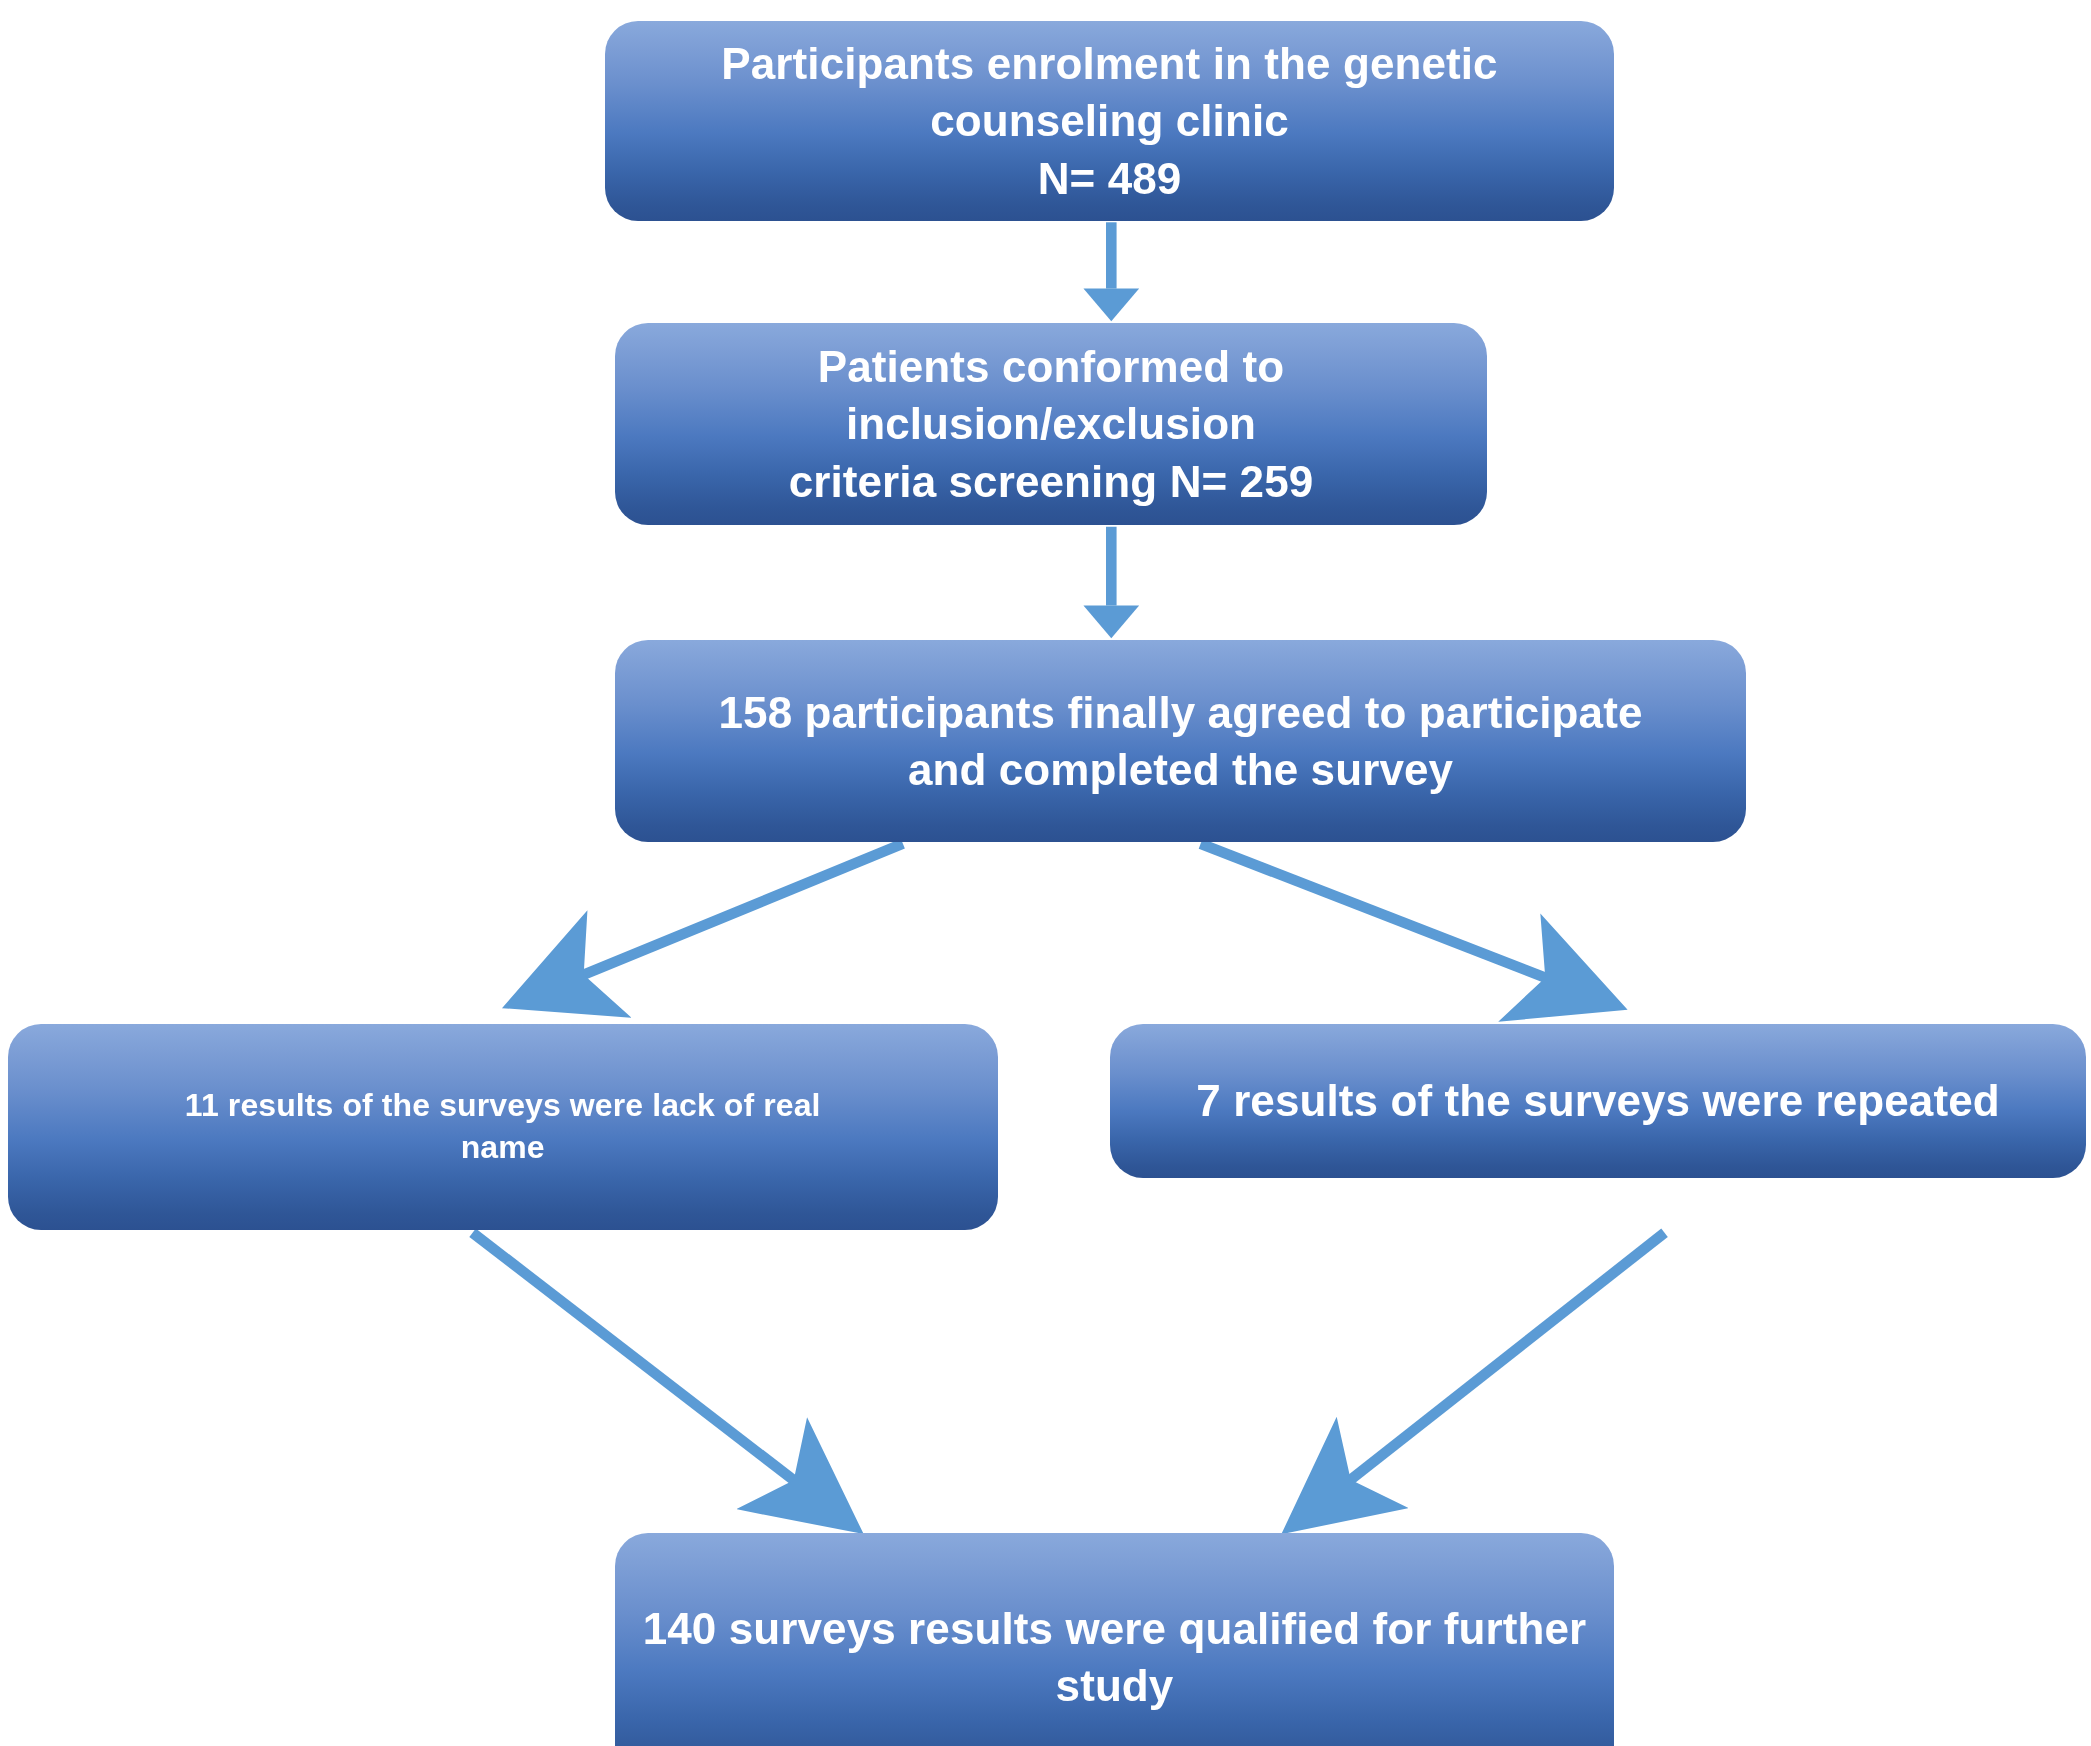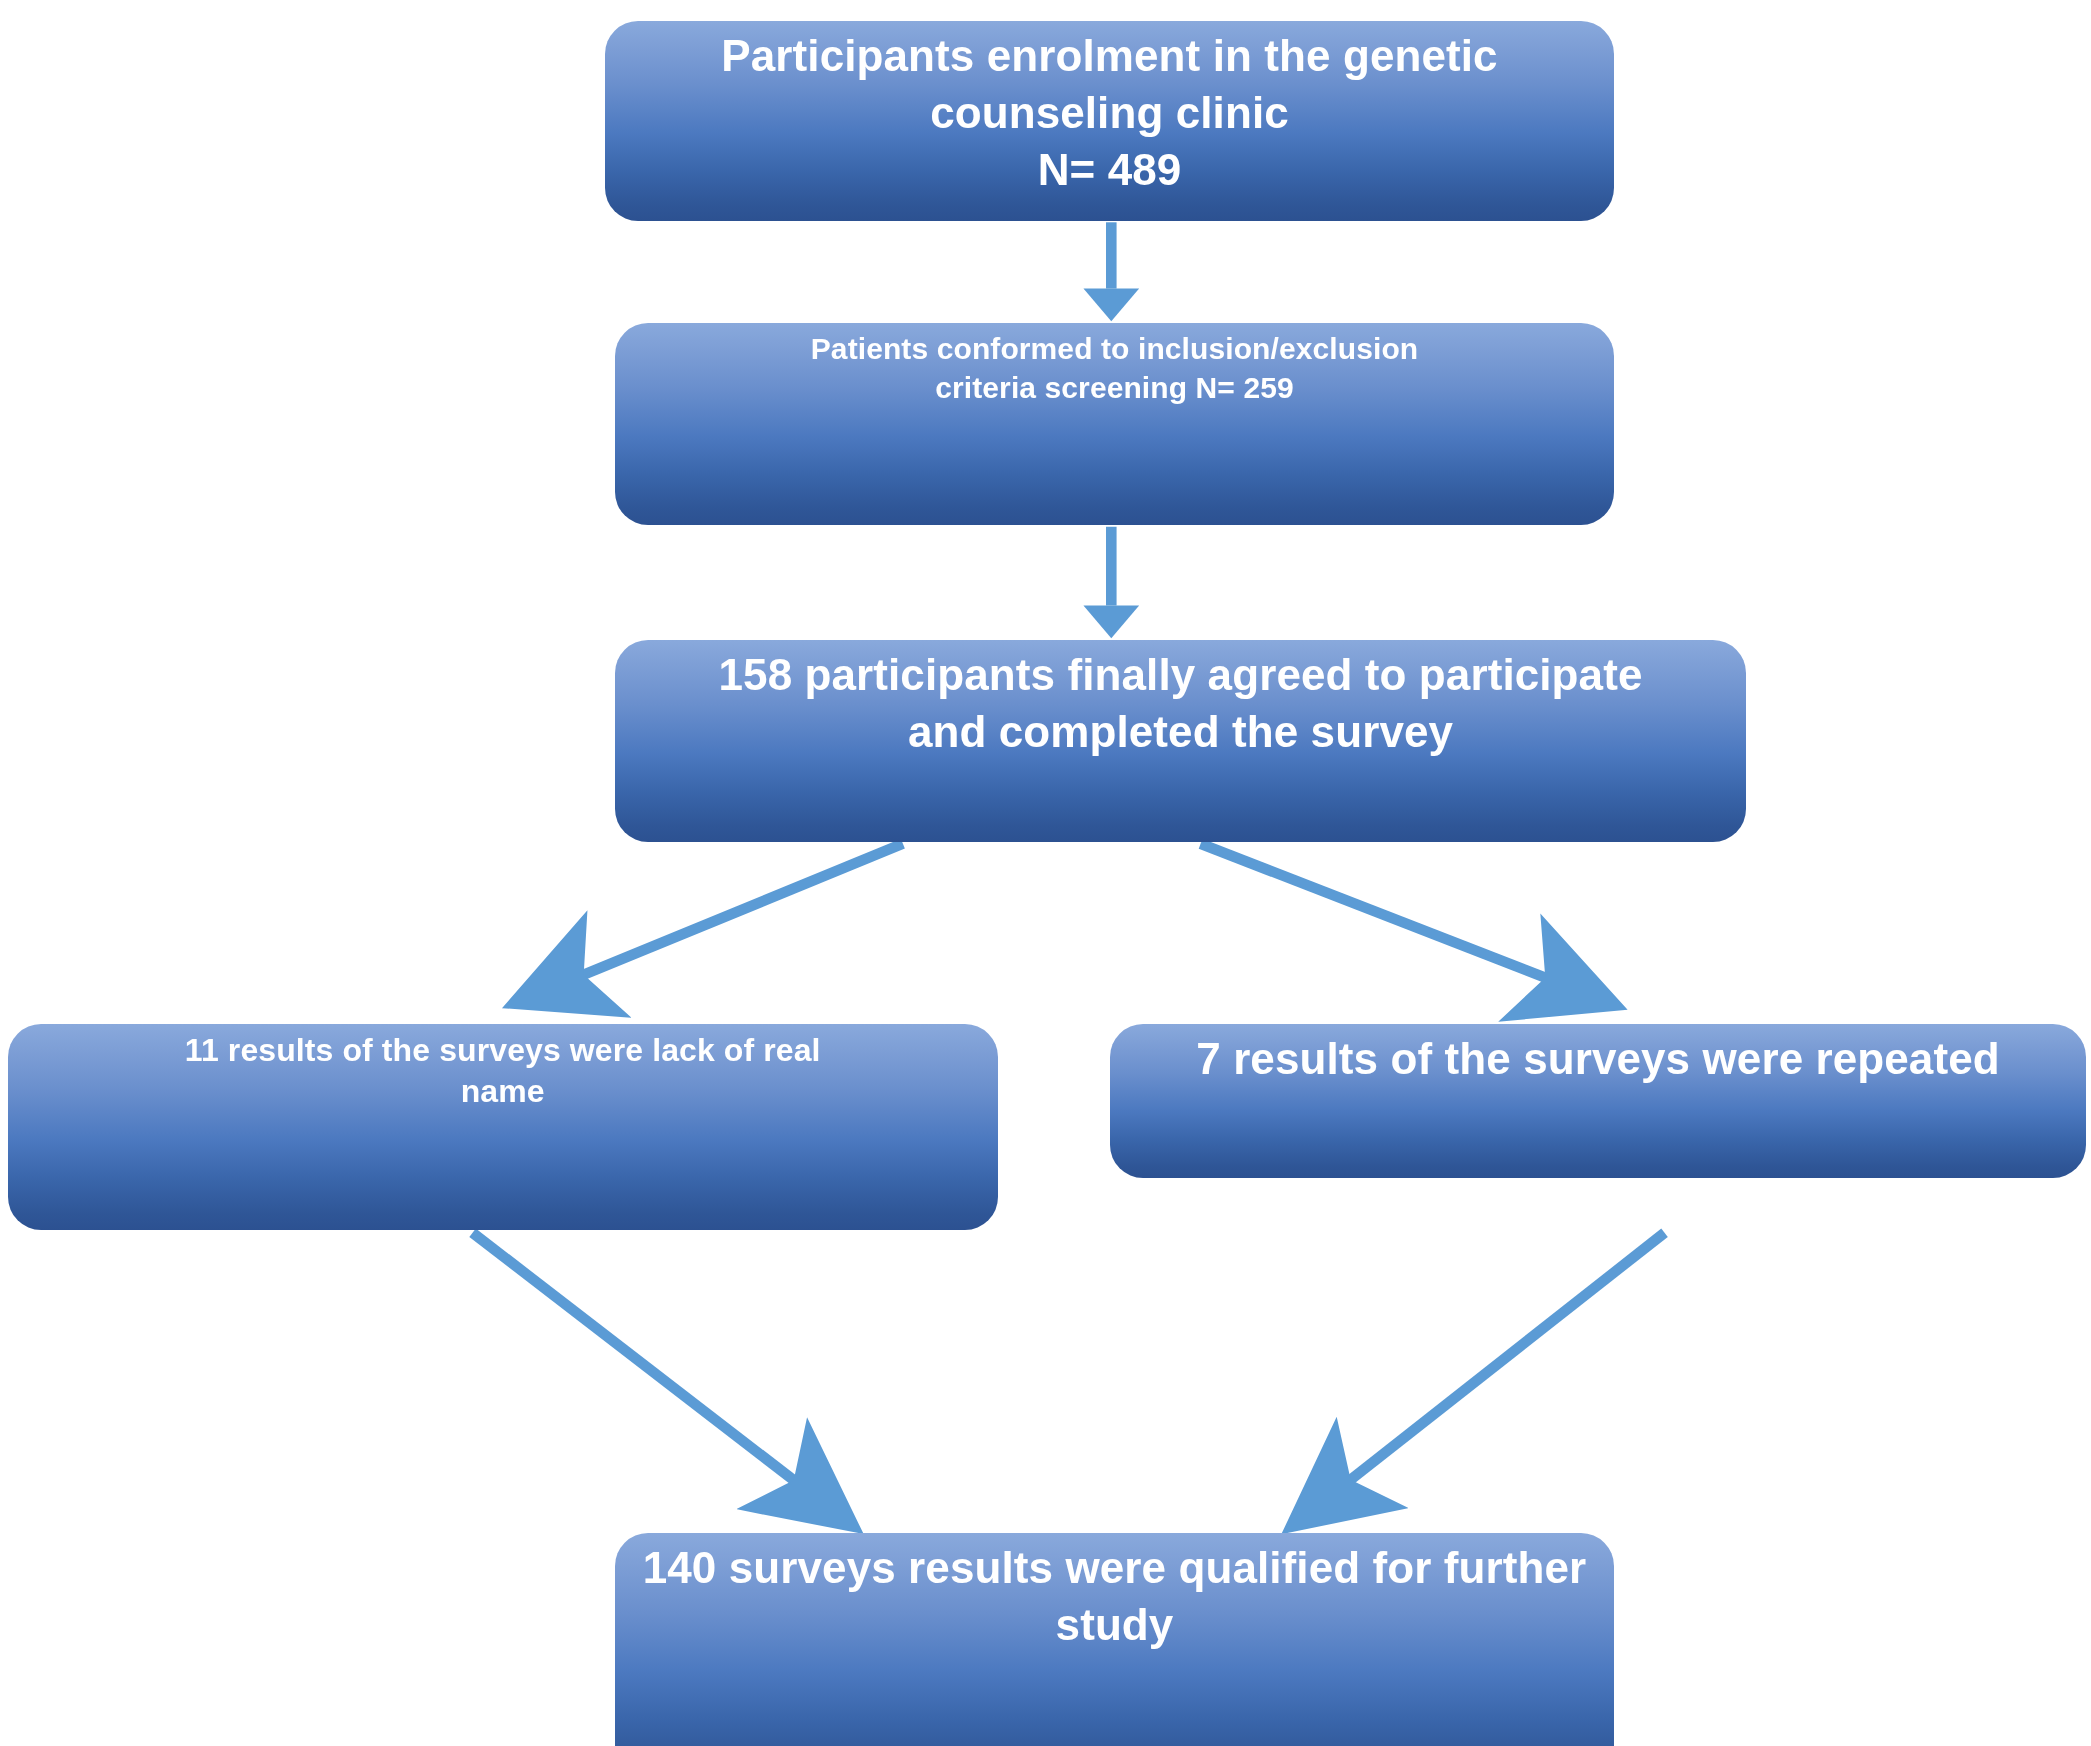--- a/index.html
+++ b/index.html
@@ -30,37 +30,38 @@
     border-radius: 33px;
     background: linear-gradient(to bottom,
         #89a9dc 0%,
         #7e9fd6 12%,
         #6a8fcd 32%,
         #4c79c0 56%,
         #3a66ab 75%,
         #2f5697 92%,
         #2c5191 100%);
     display: flex;
+    align-items: center;
     justify-content: center;
     text-align: center;
     color: #ffffff;
     font-weight: bold;
     line-height: 1.30;
     letter-spacing: 0.1px;
     padding: 5.8px 25px;
     z-index: 2;
   }
   .node-text {
     display: block;
     width: 100%;
     white-space: pre-line;
   }
   
   #node-enrolment   { left: 605px;  top: 21px;   width: 1009px; height: 200px; font-size: 44px; }
-  #node-screening   { left: 615px;  top: 323px;  width: 999px; height: 202px; font-size: 30px; }
+  #node-screening   { left: 615px;  top: 323px;  width: 872px; height: 202px; font-size: 44px; }
   #node-agreed      { left: 615px;  top: 640px;  width: 1131px; height: 202px; font-size: 44px; }
   #node-lackname    { left: 7.7px;    top: 1024px; width: 990px; height: 206px; font-size: 32px; }
   #node-repeated    { left: 1110px; top: 1024px; width: 976px; height: 154px; font-size: 44px; }
   #node-qualified   { left: 615px;  top: 1533px; width: 999px; height: 248px; font-size: 44px; }
 </style>
 </head>
 <body>
 
 <div id="canvas">
 

